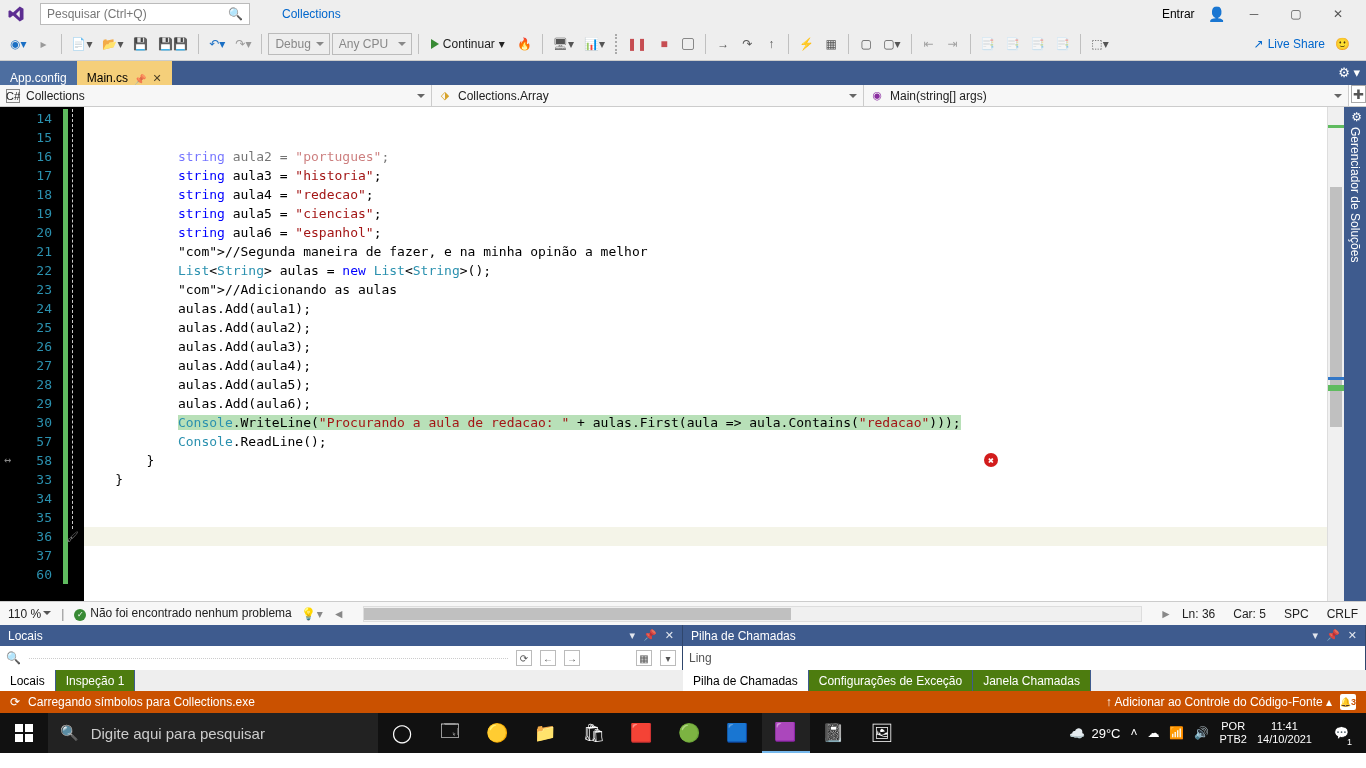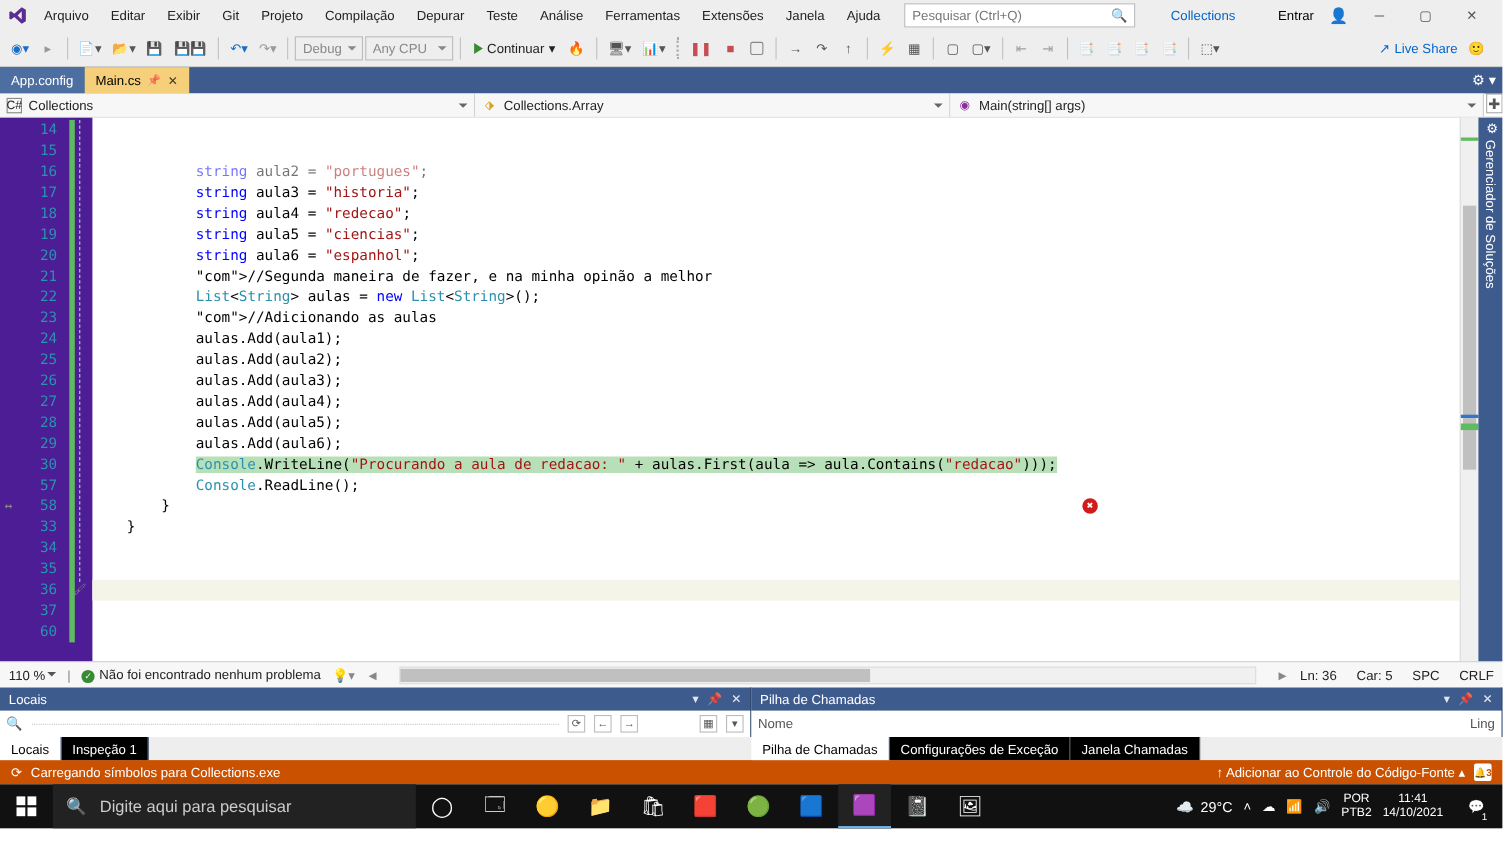--- a/index.html
+++ b/index.html
@@ -25,41 +25,41 @@
 .continue-btn .tri{width:0;height:0;border-left:8px solid #388a34;border-top:5px solid transparent;border-bottom:5px solid transparent}
 .flame{color:#d78b2a}
 .pause{color:#c64d52}
 .stop{color:#c64d52}
 .circ{width:12px;height:12px;border:1px solid #888;border-radius:2px}
 .tb-right{margin-left:auto;display:flex;align-items:center;gap:6px;padding-right:6px}
 .liveshare{color:#0066cc;display:flex;align-items:center;gap:4px}
 
 
 .tabrow{height:24px;background:#3e5b8e;display:flex;align-items:flex-end;position:relative}
-.doctab{height:24px;padding:0 10px;display:flex;align-items:center;gap:6px;font-size:12px;color:#fff;background:#4d6ea0}
+.doctab{height:24px;padding:0 10px;display:flex;align-items:flex-end;gap:6px;font-size:12px;color:#fff;background:#4d6ea0}
 .doctab.active{background:#f5cf7a;color:#000}
 .doctab .pin{font-size:10px;opacity:.6}
 .doctab .x{font-size:11px;opacity:.7}
 .tabrow-gear{position:absolute;right:6px;top:4px;color:#fff;font-size:13px}
 
 
 .navcombos{height:22px;display:flex;border-bottom:1px solid #ccc}
 .navcombo{flex:1;border-right:1px solid #ccc;display:flex;align-items:center;padding:0 6px;gap:6px;font-size:12px;color:#222;position:relative;background:#f7f7f7}
 .navcombo:last-child{border-right:none}
 .navcombo::after{content:"";position:absolute;right:6px;top:50%;margin-top:-2px;border:4px solid transparent;border-top-color:#666}
 .nc-icon{width:14px;height:14px;display:inline-flex;align-items:center;justify-content:center;font-size:11px}
 .nc-plus{border:1px solid #aaa;width:15px;height:18px;margin-left:2px;display:flex;align-items:center;justify-content:center;font-size:13px;color:#555}
 
 
 .editor-wrap{display:flex;height:494px;position:relative}
 .side-tool{width:22px;background:#3e5b8e;color:#fff;writing-mode:vertical-rl;text-orientation:mixed;display:flex;align-items:center;justify-content:flex-start;padding-top:20px;font-size:12px;position:absolute;right:0;top:0;bottom:0}
 .side-gear{position:absolute;right:4px;top:3px;color:#fff;font-size:12px;writing-mode:horizontal-tb}
 
 .editor{flex:1;display:flex;background:#fff;position:relative;margin-right:22px}
-.gutter{width:84px;border-right:0;display:flex;background:#4c1d95}
+.gutter{width:84px;border-right:0;display:flex;background:#000000}
 .lngut{width:68px;text-align:right;padding-right:16px;padding-top:2px;color:#2b91af;font-family:Consolas,monospace;font-size:13px;line-height:19px;position:relative}
 .greenbar{position:absolute;right:0;top:2px;width:5px;background:#5fbb5f}
 .margin2{width:16px;position:relative}
 .dash{position:absolute;left:4px;width:1px;border-left:1px dashed #ccc}
 
 .code{flex:1;font-family:Consolas,monospace;font-size:13px;line-height:19px;padding-top:2px;white-space:pre;position:relative}
 .highlight-line{position:absolute;left:0;right:0;height:19px;background:#f4f4e8;z-index:0}
 .sel{background:#b8e0b8}
 .kw{color:#0000ff}
 .str{color:#a31515}
@@ -85,21 +85,21 @@
 
 .panels{height:45px;display:flex}
 .panel{flex:1;background:#3e5b8e;color:#fff;position:relative;border-right:1px solid #2f466c}
 .panel-header{height:21px;display:flex;align-items:center;padding:0 8px;font-size:12px;gap:8px}
 .ph-right{margin-left:auto;display:flex;gap:8px;font-size:11px;opacity:.85}
 .panel-body{height:24px;background:#fff;color:#000;display:flex;align-items:center;padding:0 6px;font-size:12px;gap:8px;position:relative}
 .mini-btn{width:16px;height:16px;border:1px solid #bbb;display:flex;align-items:center;justify-content:center;font-size:10px;color:#555}
 
 
 .panel-tabs{height:21px;display:flex;background:#eee}
-.ptab{padding:2px 10px;font-size:12px;color:#fff;background:#000000;border-right:1px solid #3e5b8e;display:flex;align-items:center}
+.ptab{padding:2px 10px;font-size:12px;color:#fff;background:#4d7c0f;border-right:1px solid #3e5b8e;display:flex;align-items:center}
 .ptab.active{background:#fff;color:#000}
 .ptab-wrap{display:flex}
 .ptab-wrap.left{width:50%}
 .ptab-wrap.right{width:50%}
 
 
 .vs-status{height:22px;background:#ca5100;color:#fff;display:flex;align-items:center;padding:0 10px;font-size:12px;gap:8px}
 .vs-status-right{margin-left:auto;display:flex;align-items:center;gap:8px}
 .bell{width:16px;height:16px;background:#fff;color:#ca5100;border-radius:2px;font-size:9px;display:flex;align-items:center;justify-content:center;font-weight:bold}
 
@@ -120,35 +120,20 @@
 </style>
 </head>
 <body>
 
 <div class="titlebar">
   <div class="vs-logo">
     <svg viewBox="0 0 24 24" width="18" height="18">
         <path d="M17 2l5 3v14l-5 3-9-8-4 3-2-1V8l2-1 4 3 9-8zm0 5l-5 5 5 5V7z"></path>
       </svg>
   </div>
-  <div id="menus" style="display:flex">
-      <div class="menu-item">Arquivo</div>
-      <div class="menu-item">Editar</div>
-      <div class="menu-item">Exibir</div>
-      <div class="menu-item">Git</div>
-      <div class="menu-item">Projeto</div>
-      <div class="menu-item">Compilação</div>
-      <div class="menu-item">Depurar</div>
-      <div class="menu-item">Teste</div>
-      <div class="menu-item">Análise</div>
-      <div class="menu-item">Ferramentas</div>
-      <div class="menu-item">Extensões</div>
-      <div class="menu-item">Janela</div>
-      <div class="menu-item">Ajuda</div>
-    </div>
   <div class="searchbox">
     <span>Pesquisar (Ctrl+Q)</span>
     <span class="mag">🔍</span>
   </div>
   <div class="sol-link">Collections</div>
   <div class="title-right">
     <span>Entrar</span>
     <span style="font-size:14px;color:#555">👤</span>
     <span class="win-btn">─</span>
     <span class="win-btn">▢</span>
@@ -341,21 +326,20 @@
   <div class="panel">
     <div class="panel-header">
       <span>Pilha de Chamadas</span>
       <div class="ph-right">
         <span>▾</span>
         <span>📌</span>
         <span>✕</span>
       </div>
     </div>
     <div class="panel-body">
-      <span style="flex:1;color:#555">Nome</span>
       <span style="color:#555">Ling</span>
     </div>
   </div>
 </div>
 
 <div class="panel-tabs">
   <div class="ptab-wrap left" id="ptleft">
       <div class="ptab active">Locais</div>
       <div class="ptab">Inspeção 1</div>
     </div>

